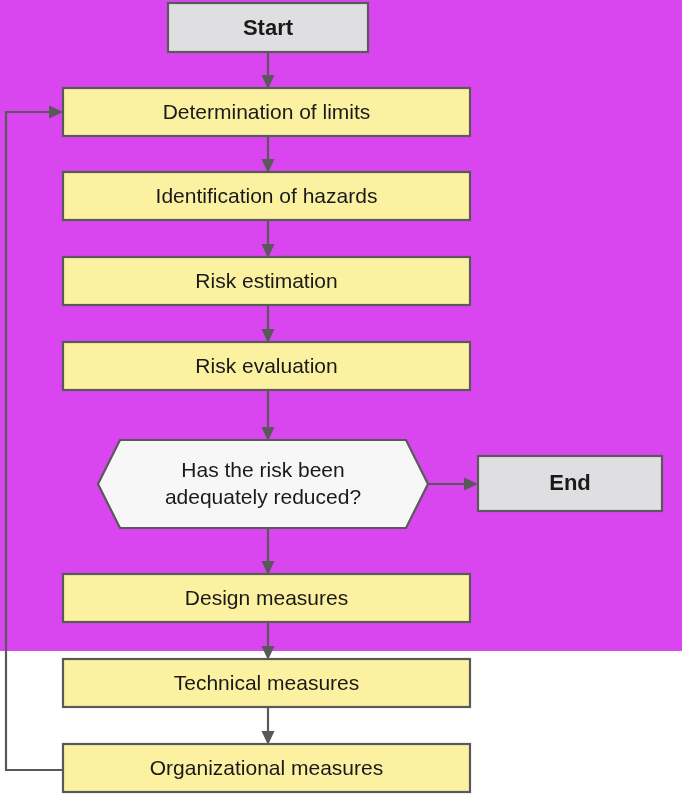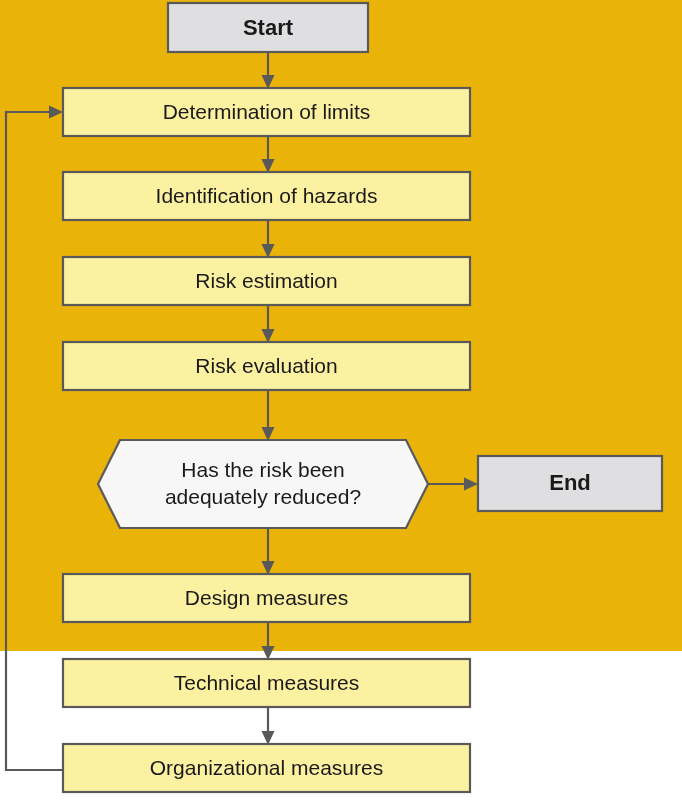--- a/index.html
+++ b/index.html
@@ -10,21 +10,21 @@
   body {
     width: 682px;
     height: 800px;
     overflow: hidden;
     font-family: "Liberation Sans", sans-serif;
   }
   #flowchart-root {
     position: relative;
     width: 682px;
     height: 651px;
-    background: #eab308;
+    background: #d946ef;
   }
   svg#flow-svg {
     display: block;
     width: 682px;
     height: 800px;
   }
   .node-shape {
     stroke-width: 2.2;
   }
   .node-label {

